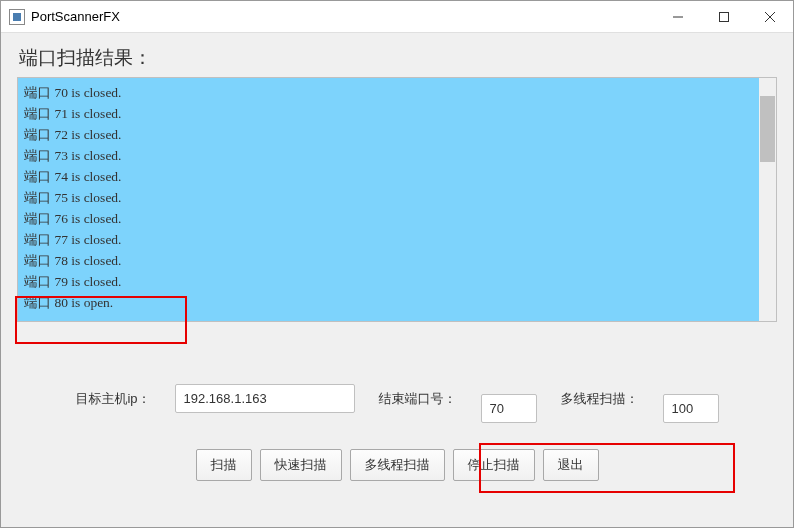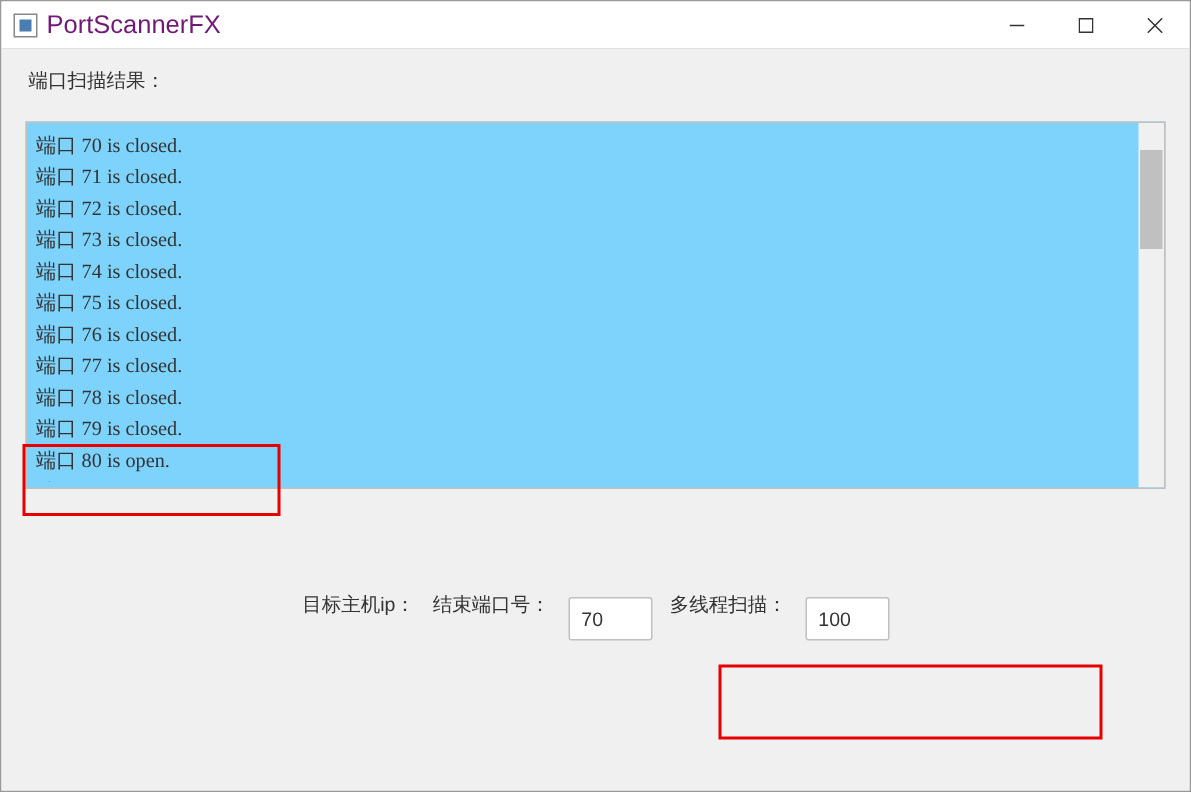--- a/index.html
+++ b/index.html
@@ -36,22 +36,22 @@
       display: inline-flex;
       align-items: center;
       justify-content: center;
     }
     .titlebar-icon::after {
       content: "";
       width: 8px; height: 8px;
       background: #4a7db0;
     }
     .title-text {
-      font-size: 17px;
-      color: #701a75;
+      font-size: 13px;
+      color: #000000;
     }
     .winbtns {
       margin-left: auto;
       display: flex;
       height: 100%;
     }
     .winbtn {
       width: 46px;
       height: 100%;
       display: flex;
@@ -66,23 +66,23 @@
     .winbtn svg { display: block; }
     .content {
       flex: 1;
       background: #f0f0f0;
       padding: 12px 16px 16px 16px;
       display: flex;
       flex-direction: column;
       position: relative;
     }
     .section-label {
-      font-size: 13px;
-      color: #333;
-      margin-bottom: 18px;
+      font-size: 19px;
+      color: #333;
+      margin-bottom: 6px;
       margin-left: 2px;
     }
     .results-box {
       background: #7dd3fc;
       border: 1px solid #c0c0c0;
       height: 245px;
       padding: 4px 6px;
       position: relative;
       overflow: hidden;
       display: flex;
@@ -124,21 +124,21 @@
     .hBox2 {
       top: 410px;
       left: 478px;
       width: 256px;
       height: 50px;
     }
     .form-row {
       display: flex;
       align-items: center;
       justify-content: center;
-      gap: 12px;
+      gap: 24px;
       margin-top: 52px;
       font-size: 13px;
       color: #333;
     }
     .text-input {
       background: #fff;
       border: 1px solid #c0c0c0;
       padding: 6px 8px;
       font-size: 13px;
       font-family: inherit;
@@ -210,22 +210,30 @@
 端口 83 is closed.</div>
       <div class="scrollbar-track">
         <div class="scrollbar-thumb"></div>
       </div>
     </div>
 
     <div class="highlight-box hBox1"></div>
 
     <div class="form-row">
       <span>目标主机ip：</span>
+      <input class="text-input inp-host" value="192.168.1.163" style="">
       <span>结束端口号：</span>
       <input class="text-input inp-port" value="70" style="">
       <span>多线程扫描：</span>
       <input class="text-input inp-port" value="100" style="">
     </div>
 
     <div class="highlight-box hBox2"></div>
 
+    <div class="button-row">
+      <button class="btn">扫描</button>
+      <button class="btn">快速扫描</button>
+      <button class="btn">多线程扫描</button>
+      <button class="btn">停止扫描</button>
+      <button class="btn">退出</button>
+    </div>
   </div>
 </div>
 
 </body></html>

